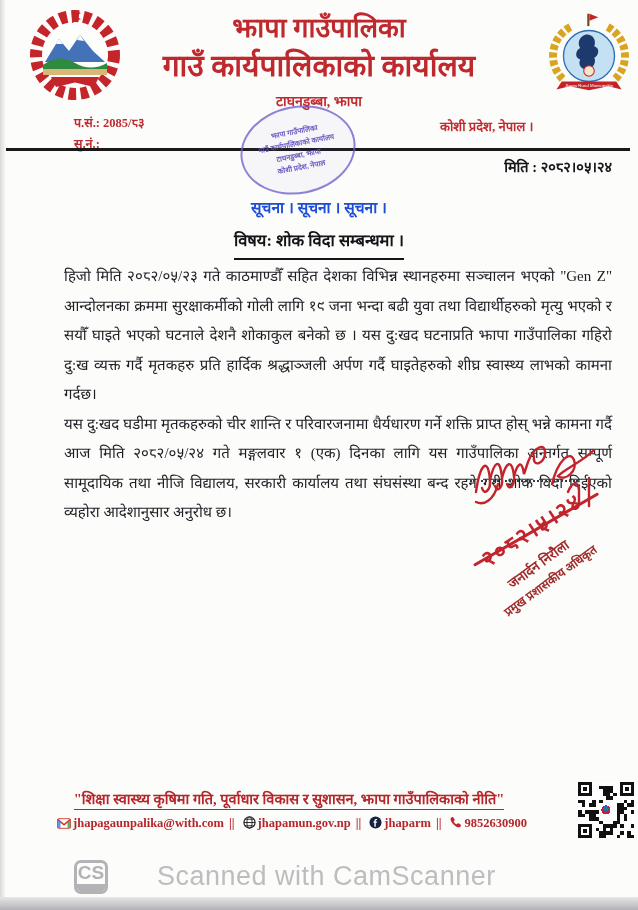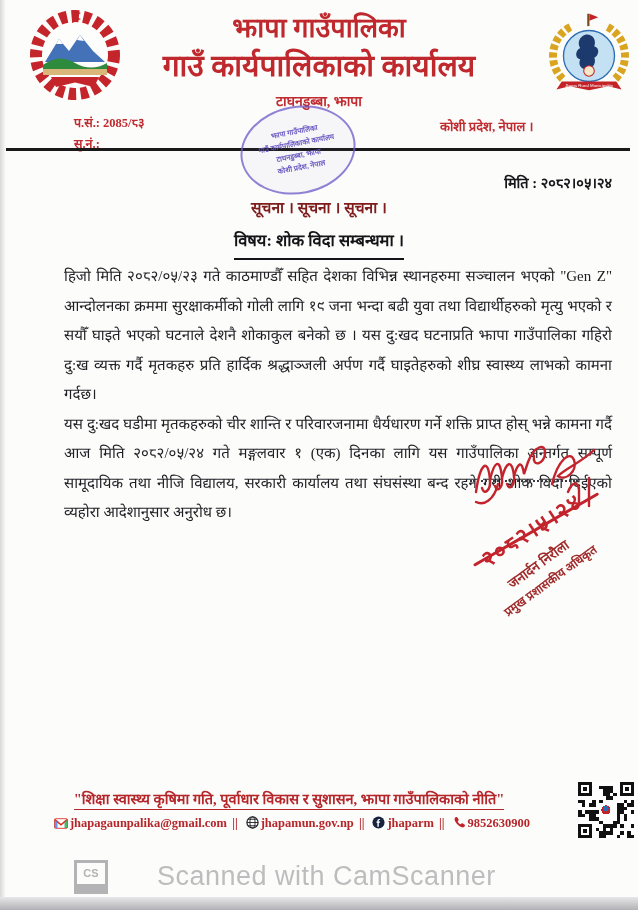--- a/index.html
+++ b/index.html
@@ -24,35 +24,35 @@
   .title-block { position:absolute; left:110px; right:110px; top:10px; text-align:center; }
   .title1 { font-size:27px; font-weight:bold; color:#bf282d; line-height:1.35; }
   .title2 { font-size:30px; font-weight:bold; color:#bf282d; line-height:1.3; }
   .addr   { font-size:14px; font-weight:bold; color:#c02b30; margin-top:6px; }
 
   .ref-block { position:absolute; left:74px; top:113px; font-size:12.5px; font-weight:bold; color:#c02b30; line-height:1.65; }
   .province  { position:absolute; left:440px; top:117px; font-size:13px; font-weight:bold; color:#c02b30; }
 
   .rule { position:absolute; left:6px; right:8px; top:148px; height:2.5px; background:#191919; }
 
-  .date-block { position:absolute; right:26px; top:172px; text-align:right; font-size:14.5px; font-weight:bold; color:#17171b; line-height:1.6; }
+  .date-block { position:absolute; right:26px; top:156px; text-align:right; font-size:14.5px; font-weight:bold; color:#17171b; line-height:1.6; }
 
   
   .stamp {
     position:absolute; left:240px; top:106px; width:112px; height:84px;
     border:2.5px solid rgba(108,91,200,.75); border-radius:50%;
     transform:rotate(-11deg);
     display:flex; flex-direction:column; justify-content:center; align-items:center;
     color:rgba(96,78,190,.9); font-size:8px; font-weight:bold; line-height:1.5;
     text-align:center; background:rgba(130,110,220,.05);
   }
   .stamp div { white-space:nowrap; transform:scale(.92); }
 
   
-  .notice  { position:absolute; left:0; right:0; top:196px; text-align:center; font-size:15.5px; font-weight:bold; color:#7f1d1d; }
+  .notice  { position:absolute; left:0; right:0; top:196px; text-align:center; font-size:15.5px; font-weight:bold; color:#1d4ed8; }
   .subject { position:absolute; left:0; right:0; top:228px; text-align:center; }
   .subject span { font-size:16.5px; font-weight:bold; color:#141418; border-bottom:2px solid #141418; padding-bottom:8px; }
 
   
   .body-text { position:absolute; left:64px; right:26px; top:262px; font-size:15px; line-height:29.5px; text-align:justify; color:#1e1e24; }
   .body-text p { margin:0; }
 
   
   .sig-dotted { position:absolute; left:470px; top:480px; width:108px; border-top:2px dotted #3a3a3e; }
   .sig-scrawl { position:absolute; left:468px; top:436px; width:140px; height:84px; }
@@ -75,22 +75,22 @@
     position:absolute; left:0; right:60px; top:816px; text-align:center;
     font-size:12.5px; font-weight:bold; color:#b5262b;
   }
   .contact .ic { display:inline-block; vertical-align:-2px; margin:0 2px 0 6px; }
   .contact .sep { color:#b5262b; margin:0 2px; }
   .qr { position:absolute; left:578px; top:782px; width:56px; height:56px; }
 
   
   .cs-badge {
     position:absolute; left:74px; top:860px; width:34px; height:34px;
-    border:3px solid #b3b3b6; border-radius:0; box-sizing:border-box;
-    color:#b3b3b6; font-family:"Liberation Sans", sans-serif; font-weight:bold; font-size:11px;
+    border:3px solid #b3b3b6; border-radius:7px; box-sizing:border-box;
+    color:#b3b3b6; font-family:"Liberation Sans", sans-serif; font-weight:bold; font-size:19px;
     text-align:center; line-height:20px; overflow:hidden;
   }
   .cs-badge::after { content:""; position:absolute; left:0; right:0; bottom:0; height:7px; background:#b3b3b6; }
   .cs-text {
     position:absolute; left:121px; top:861px;
     font-family:"Liberation Sans", sans-serif; font-size:27px; color:#bdbdbf; letter-spacing:.5px;margin-left:36px;
   }
   .bottom-strip { position:absolute; left:0; right:0; bottom:0; height:13px;
     background:linear-gradient(to bottom, #e7e7e9, #b2b2b6); }
 </style>
@@ -179,21 +179,21 @@
   <div class="motto">
     <span>"शिक्षा स्वास्थ्य कृषिमा गति, पूर्वाधार विकास र सुशासन, झापा गाउँपालिकाको नीति"</span>
   </div>
 
   <div class="contact">
     <svg class="ic" width="14" height="11" viewBox="0 0 16 12">
       <rect x="0.5" y="0.5" width="15" height="11" rx="1.5" fill="#ffffff" stroke="#d93025"></rect>
       <path d="M1,1.5 L8,7.5 L15,1.5" fill="none" stroke="#d93025" stroke-width="1.8"></path>
       <path d="M1,11 L1,2 L4,4.5 L4,11 Z" fill="#4285f4" opacity=".85"></path>
       <path d="M15,11 L15,2 L12,4.5 L12,11 Z" fill="#34a853" opacity=".85"></path>
-    </svg><span>jhapagaunpalika@gmail.com</span>
+    </svg><span>jhapagaunpalika@with.com</span>
     <span class="sep">||</span><svg class="ic" width="13" height="13" viewBox="0 0 14 14">
       <circle cx="7" cy="7" r="6" fill="none" stroke="#23232a" stroke-width="1.3"></circle>
       <ellipse cx="7" cy="7" rx="2.8" ry="6" fill="none" stroke="#23232a" stroke-width="1"></ellipse>
       <path d="M1,7 L13,7 M2,3.5 L12,3.5 M2,10.5 L12,10.5" stroke="#23232a" stroke-width="1" fill="none"></path>
     </svg><span>jhapamun.gov.np</span>
     <span class="sep">||</span><svg class="ic" width="13" height="13" viewBox="0 0 14 14">
       <circle cx="7" cy="7" r="6.5" fill="#17233f"></circle>
       <path d="M8.7,4.4 L7.9,4.4 C7.5,4.4 7.3,4.6 7.3,5.1 L7.3,6 L8.7,6 L8.5,7.4 L7.3,7.4 L7.3,11.5 L5.8,11.5 L5.8,7.4 L4.8,7.4 L4.8,6 L5.8,6 L5.8,5 C5.8,3.9 6.5,3.1 7.7,3.1 L8.7,3.1 Z" fill="#ffffff"></path>
     </svg><span>jhaparm</span>
     <span class="sep">||</span><svg class="ic" width="13" height="13" viewBox="0 0 14 14">

